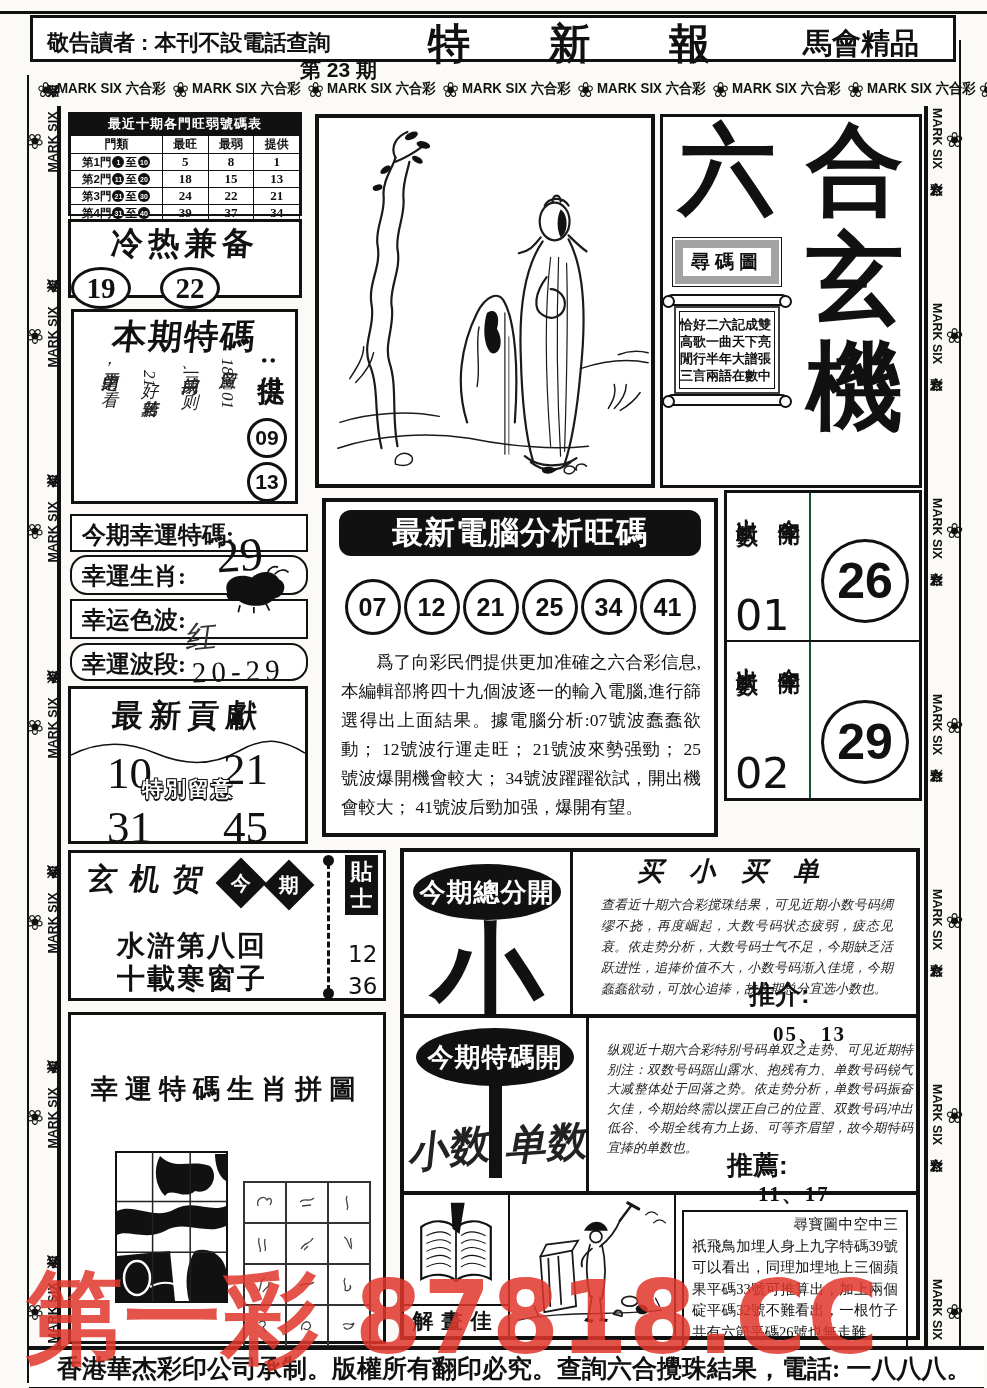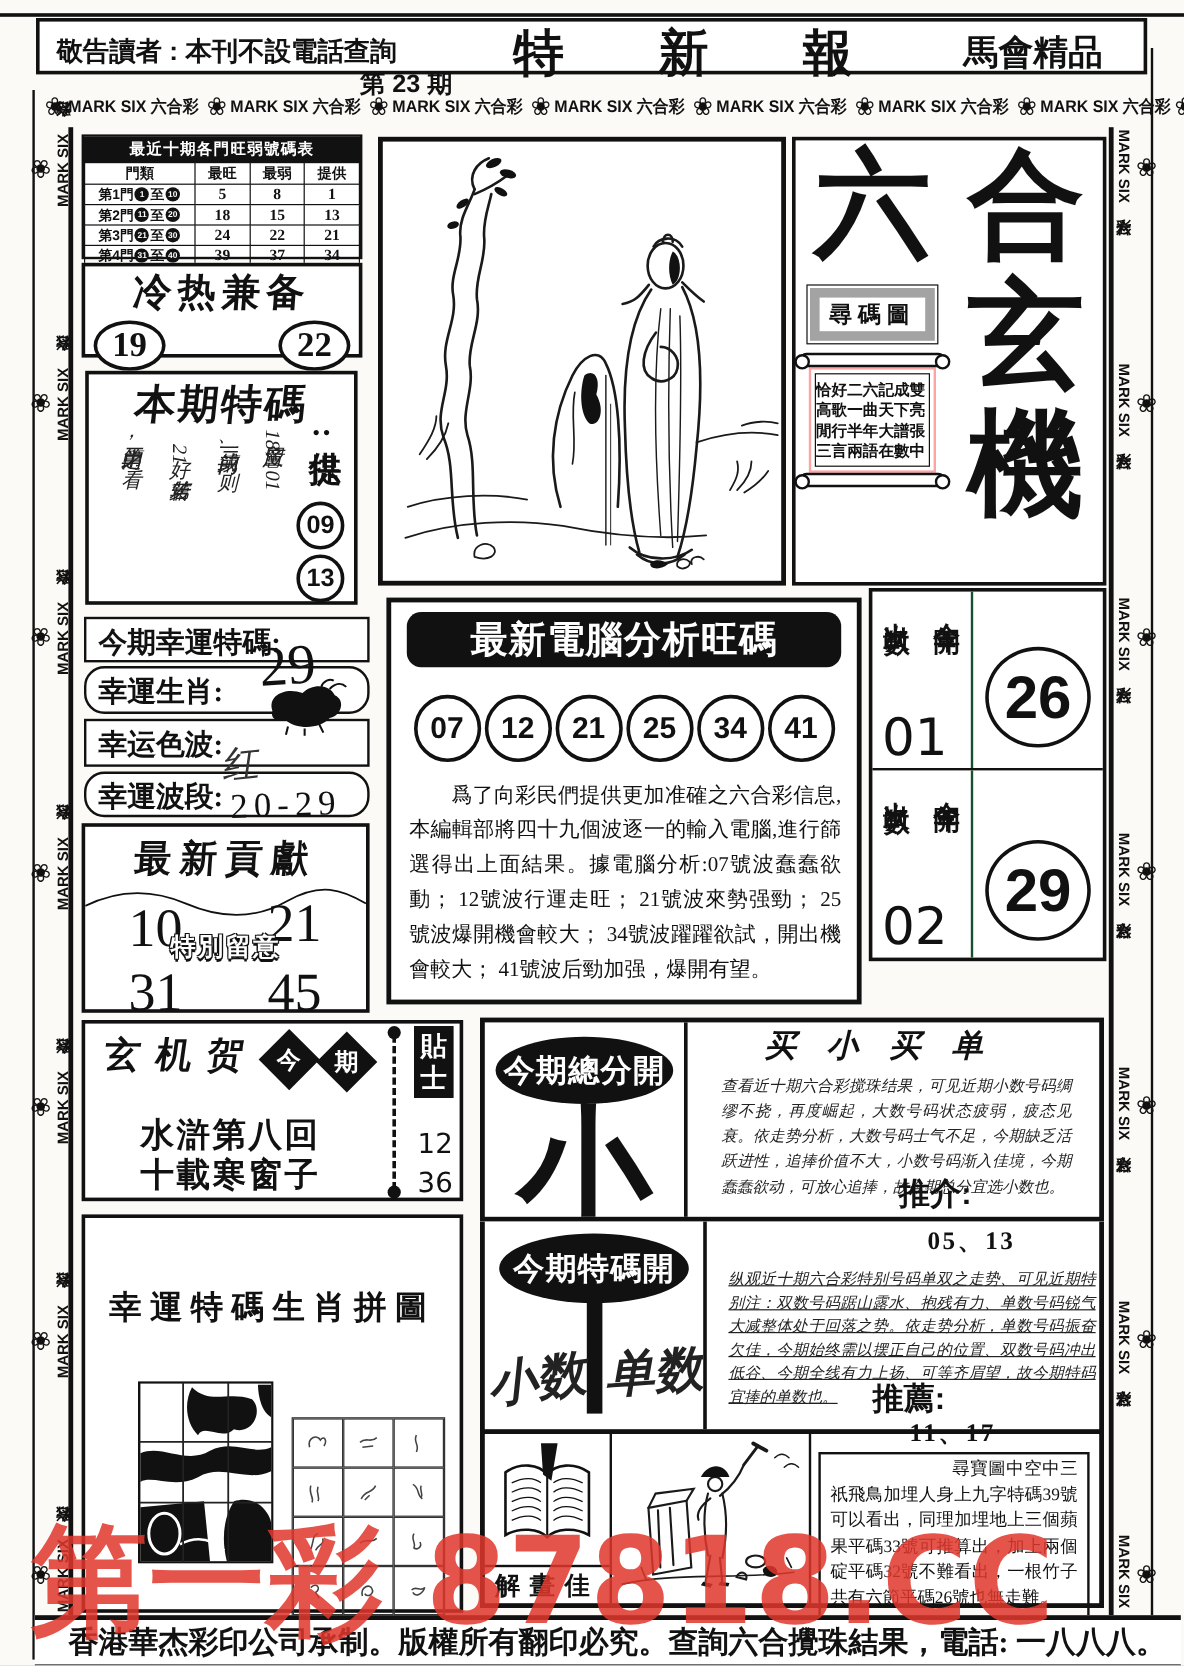--- a/index.html
+++ b/index.html
@@ -42,21 +42,21 @@
   #hotTable th,#hotTable td{border:1px solid #111;text-align:center;padding:0;font-size:12px;height:14px;}
   #hotTable th{font-weight:700;}
   #hotTable td.gate{font-weight:700;font-size:11.5px;white-space:nowrap;}
   #hotTable td.num{font-family:"Liberation Serif",serif;font-size:13px;font-weight:700;}
   .mc{display:inline-flex;width:12px;height:12px;border-radius:50%;background:#111;color:#fff;
       font-size:7px;align-items:center;justify-content:center;vertical-align:middle;margin:0 1px;}
   
   #coldHot{left:68px;top:219px;width:234px;height:79px;}
   #chTitle{font-size:32px;font-weight:900;text-align:center;letter-spacing:5px;margin-top:0px;
            transform:skewX(-4deg);}
-  #chNums{display:flex;justify-content:center;gap:94px;margin-top:1px;}
+  #chNums{display:flex;gap:29px;margin-top:1px;}
   #chNums .circle{width:60px;height:42px;font-size:29px;font-family:"Liberation Serif",serif;}
   
   #specialTip{left:71px;top:309px;width:227px;height:195px;}
   #stTitle{font-size:34px;font-weight:900;text-align:center;letter-spacing:2px;margin-top:2px;
            transform:skewX(-6deg);}
   .vcol{position:absolute;writing-mode:vertical-rl;font-size:17px;line-height:1.2;}
   #stProvide{position:absolute;right:6px;top:44px;writing-mode:vertical-rl;font-size:27px;font-weight:700;}
   .stBall{position:absolute;right:8px;width:40px;height:40px;font-size:21px;}
   
   .lrow{position:absolute;left:70px;width:238px;background:#fff;border:2px solid #111;box-sizing:border-box;}
@@ -82,21 +82,21 @@
   #mystic{left:660px;top:114px;width:262px;height:374px;display:flex;}
   .mysCol{width:50%;display:flex;flex-direction:column;align-items:center;}
   .bigChar{font-family:"Liberation Serif",serif;font-weight:900;font-size:97px;line-height:1.12;}
   #mapLabel{margin-top:14px;border:8px solid #a3a3a3;outline:1px solid #111;outline-offset:2px;
             font-size:19px;font-weight:700;letter-spacing:5px;padding:1px 8px;}
   #scroll{margin-top:10px;width:122px;}
   .roller{height:12px;border:2px solid #111;border-radius:6px;background:#fff;position:relative;box-sizing:border-box;}
   .roller::before,.roller::after{content:"";position:absolute;top:-1px;width:9px;height:9px;border:2px solid #111;
             border-radius:50%;background:#fff;}
   .roller::before{left:-6px;} .roller::after{right:-6px;}
-  #scrollBody{margin:0 8px;border:2px solid #fca5a5;padding:3px;}
+  #scrollBody{margin:0 8px;border:2px solid #404040;padding:3px;}
   #scrollInner{border:1px solid #111;padding:4px 3px;}
   .poemLine{direction:rtl;font-family:"Liberation Serif",serif;font-weight:700;font-size:13px;
             line-height:17px;white-space:nowrap;letter-spacing:0px;}
   
   #computer{left:322px;top:498px;width:396px;height:339px;border-width:4px;overflow:hidden;}
   #cpTitle{margin:8px auto 0;width:362px;height:46px;background:#111;color:#fff;border-radius:12px;
            display:flex;align-items:center;justify-content:center;font-size:31px;font-weight:900;letter-spacing:1px;}
   #cpBalls{display:flex;justify-content:center;gap:3px;margin-top:23px;}
   #cpBalls .circle{width:56px;height:56px;font-size:25px;}
   #cpText{margin:13px 13px 0 15px;font-family:"Liberation Serif",serif;font-size:17.5px;line-height:29px;
@@ -145,21 +145,21 @@
   .badge{margin:12px auto 0;background:#111;color:#fff;border-radius:50%;display:flex;align-items:center;
          justify-content:center;font-size:26px;font-weight:800;letter-spacing:1px;}
   #bandA .badge{width:148px;height:56px;} #bandB .badge{width:158px;height:58px;margin-top:10px;}
   #bigSmall{font-family:"Liberation Serif",serif;font-size:112px;font-weight:600;text-align:center;line-height:1;margin-top:0px;}
   #bbBar{width:13px;height:96px;background:#111;margin:-4px auto 0;}
   .bandRight{flex:1;position:relative;}
   #essayTitleA{position:absolute;left:64px;top:2px;font-size:26px;letter-spacing:26px;white-space:nowrap;
                font-family:"Liberation Serif",serif;font-style:italic;font-weight:600;}
   .essay{position:absolute;font-style:italic;font-family:"Liberation Serif",serif;color:#222;text-align:justify;}
   #essayA{left:28px;top:42px;width:292px;font-size:13px;line-height:21px;}
-  #essayB{left:18px;top:38px;width:306px;font-size:13px;line-height:19.5px;text-decoration:underline;}
+  #essayB{left:18px;top:22px;width:306px;font-size:13px;line-height:19.5px;}
   .tui{position:absolute;font-size:26px;font-weight:900;}
   #tuiA{left:176px;bottom:2px;} #tuiB{left:138px;bottom:8px;}
   .bandNums{position:absolute;z-index:6;font-family:"Liberation Serif",serif;font-size:21px;font-weight:700;letter-spacing:2px;}
   #numsA{left:773px;top:1020px;} #numsB{left:758px;top:1180px;}
   #bbSmall,#bbSingle{position:absolute;font-size:41px;font-weight:700;z-index:2;}
   #bbSmall{left:2px;top:104px;transform:rotate(-8deg);}
   #bbSingle{left:100px;top:98px;transform:rotate(-4deg);}
   
   #bookCell{width:104px;border-right:2px solid #111;display:flex;flex-direction:column;}
   #bookCell svg{margin:6px auto 0;}

